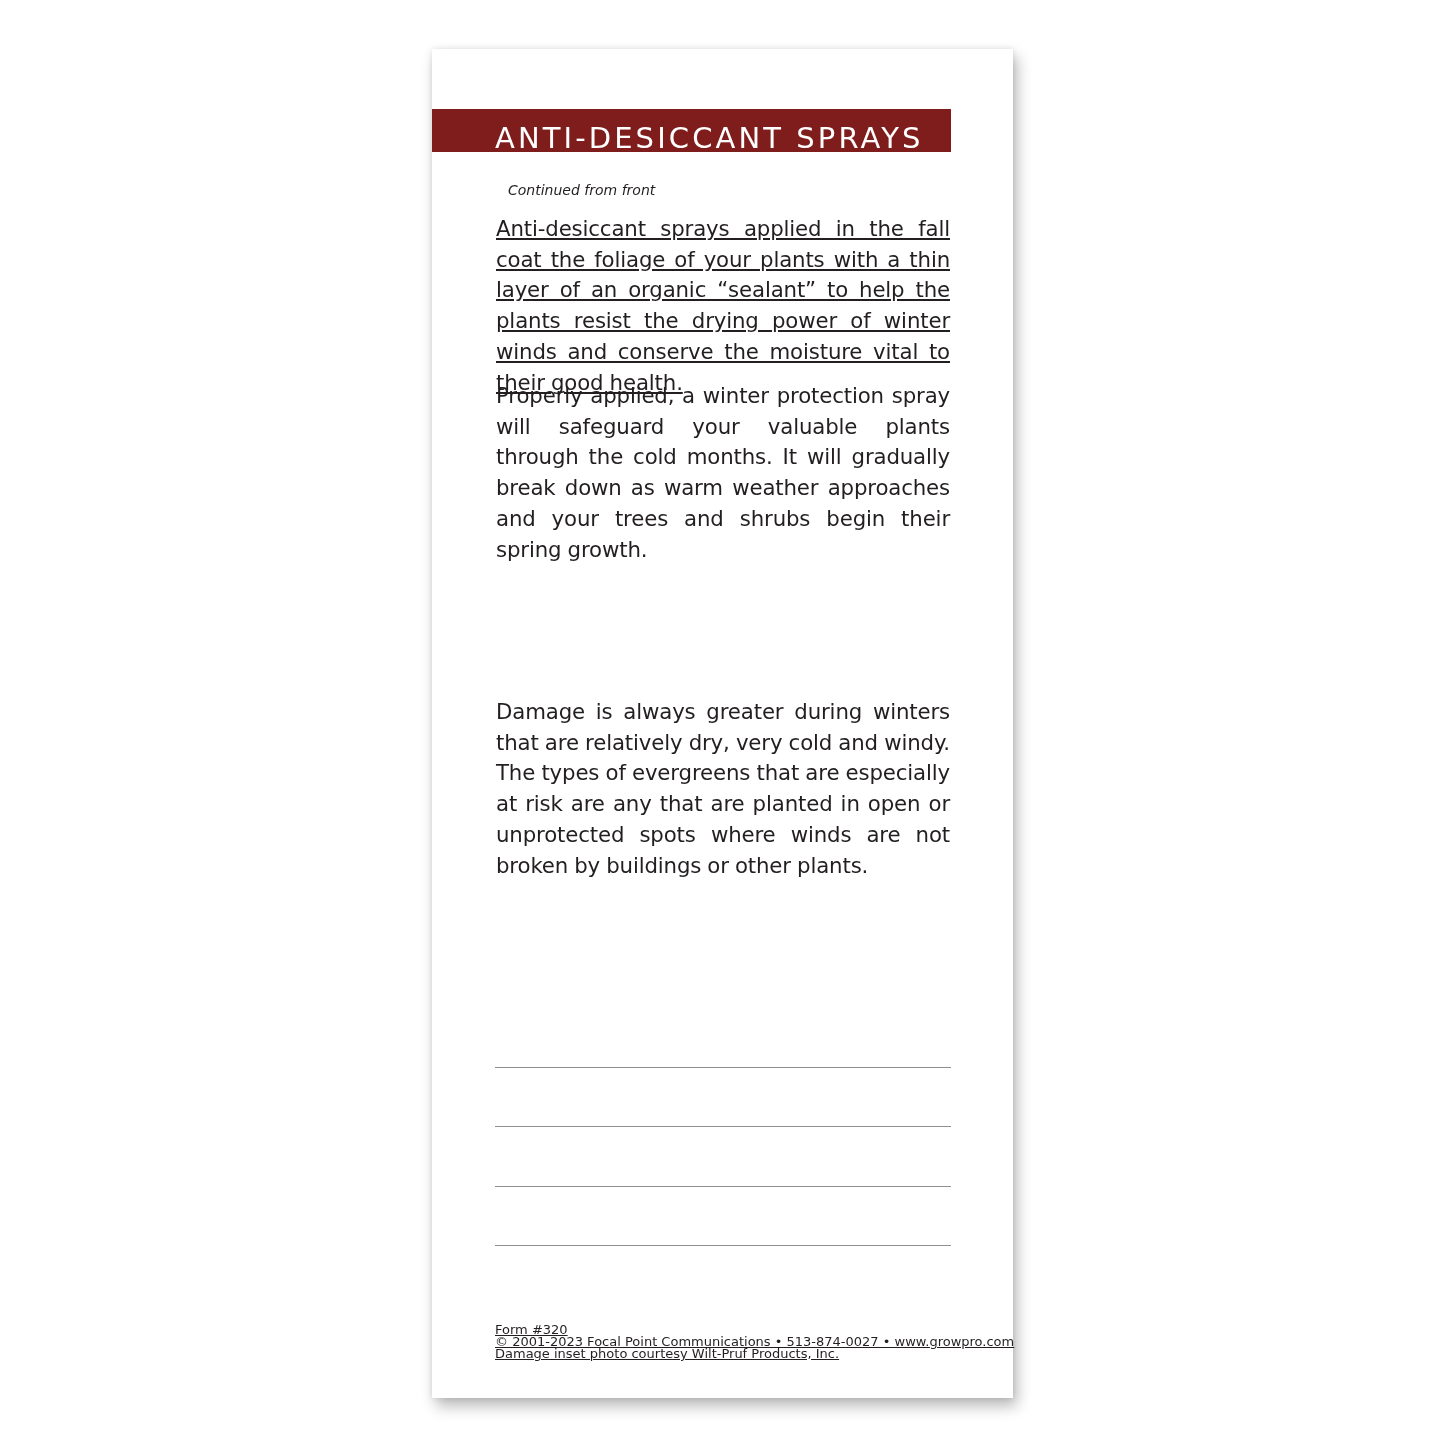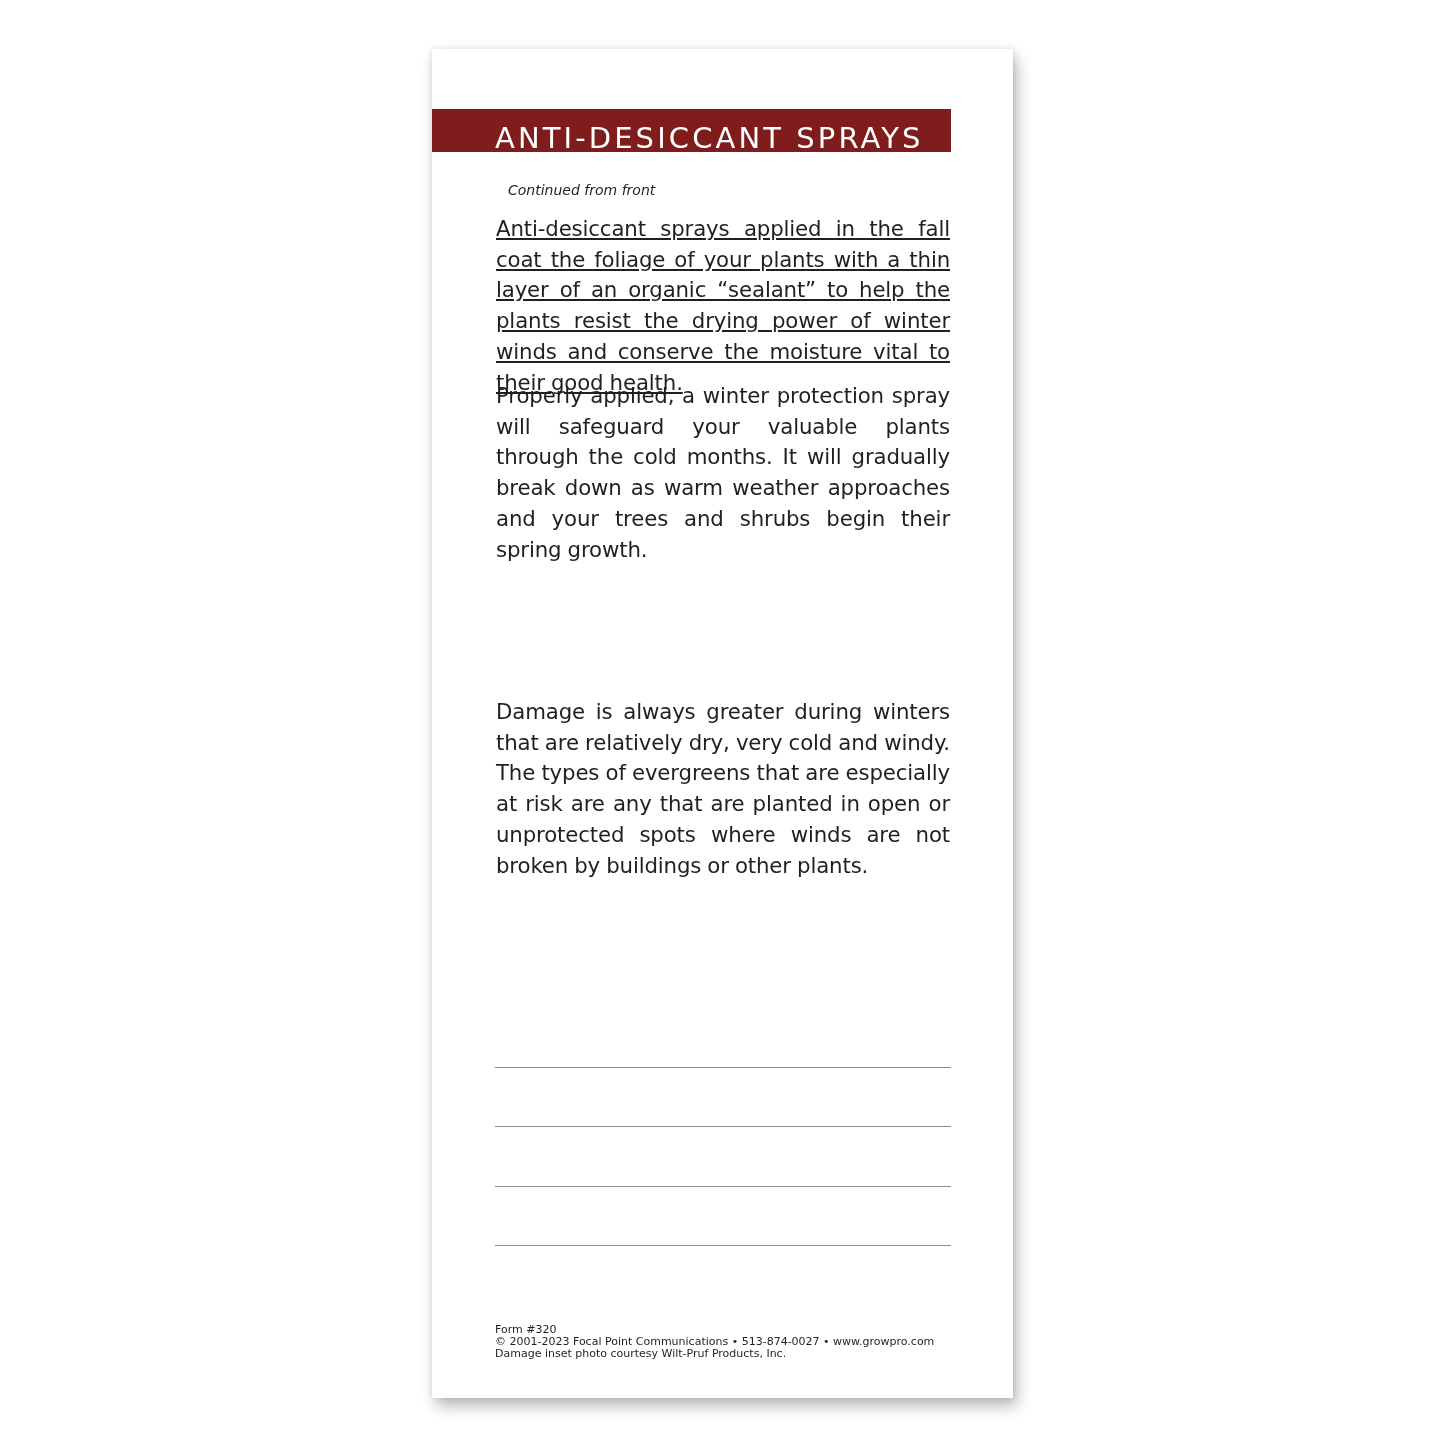--- a/index.html
+++ b/index.html
@@ -75,23 +75,24 @@
       position: absolute;
       left: 63px;
       width: 456px;
       height: 0;
       border-top: 1px solid #8e8e8e;
     }
     .footer {
       position: absolute;
       left: 63px;
       top: 1275px;
-      font-size: 11px;
+      font-size: 13px;
       line-height: 12px;
       color: #231f20;
+      text-decoration: underline;
     }
     .footer div { white-space: nowrap; }
   </style>
 </head>
 <body>
 
 <div class="page">
 
   <div class="title-bar">
     <div class="title-text">ANTI-DESICCANT SPRAYS</div>

